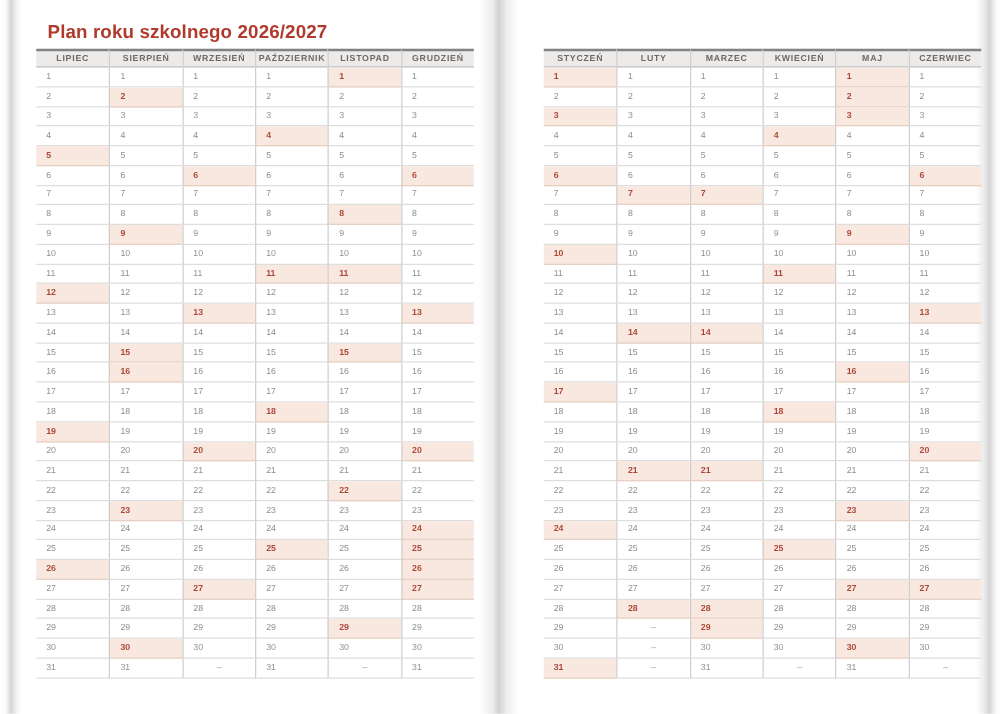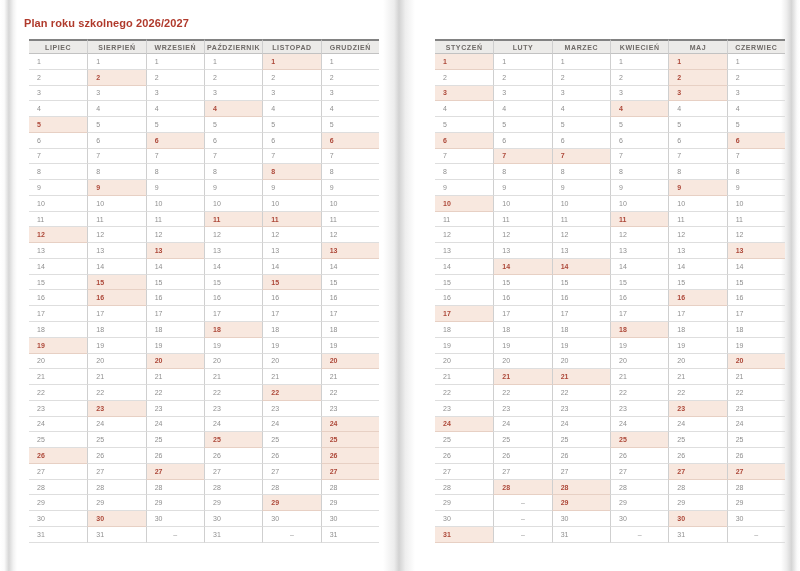--- a/index.html
+++ b/index.html
@@ -24,23 +24,23 @@
   .edge { position: absolute; top: 0; height: 571px; pointer-events: none; }
   .edge-left  { left: 0;  width: 17px;
     background: linear-gradient(to right, #ffffff 0%, #fbfbfb 25%, #d6d6d6 52%, #f2f2f2 78%, #ffffff 100%); }
   .edge-gutter{ left: 383px; width: 32px;
     background: linear-gradient(to right, #ffffff 0%, #ececec 35%, #d2d2d2 50%, #eeeeee 70%, #ffffff 100%); }
   .edge-right { left: 781px; width: 19px;
     background: linear-gradient(to right, #ffffff 0%, #ededed 30%, #d5d5d5 55%, #fafafa 85%, #ffffff 100%); }
 
   .title {
     position: absolute;
-    left: 24px; top: 17px;
+    left: 38px; top: 17px;
     margin: 0;
-    font-size: 11px;
+    font-size: 15px;
     font-weight: 700;
     letter-spacing: 0.1px;
     color: var(--title-color);
   }
 
   .calendar {
     position: absolute;
     top: 39px;
     width: 350px;
     display: grid;

